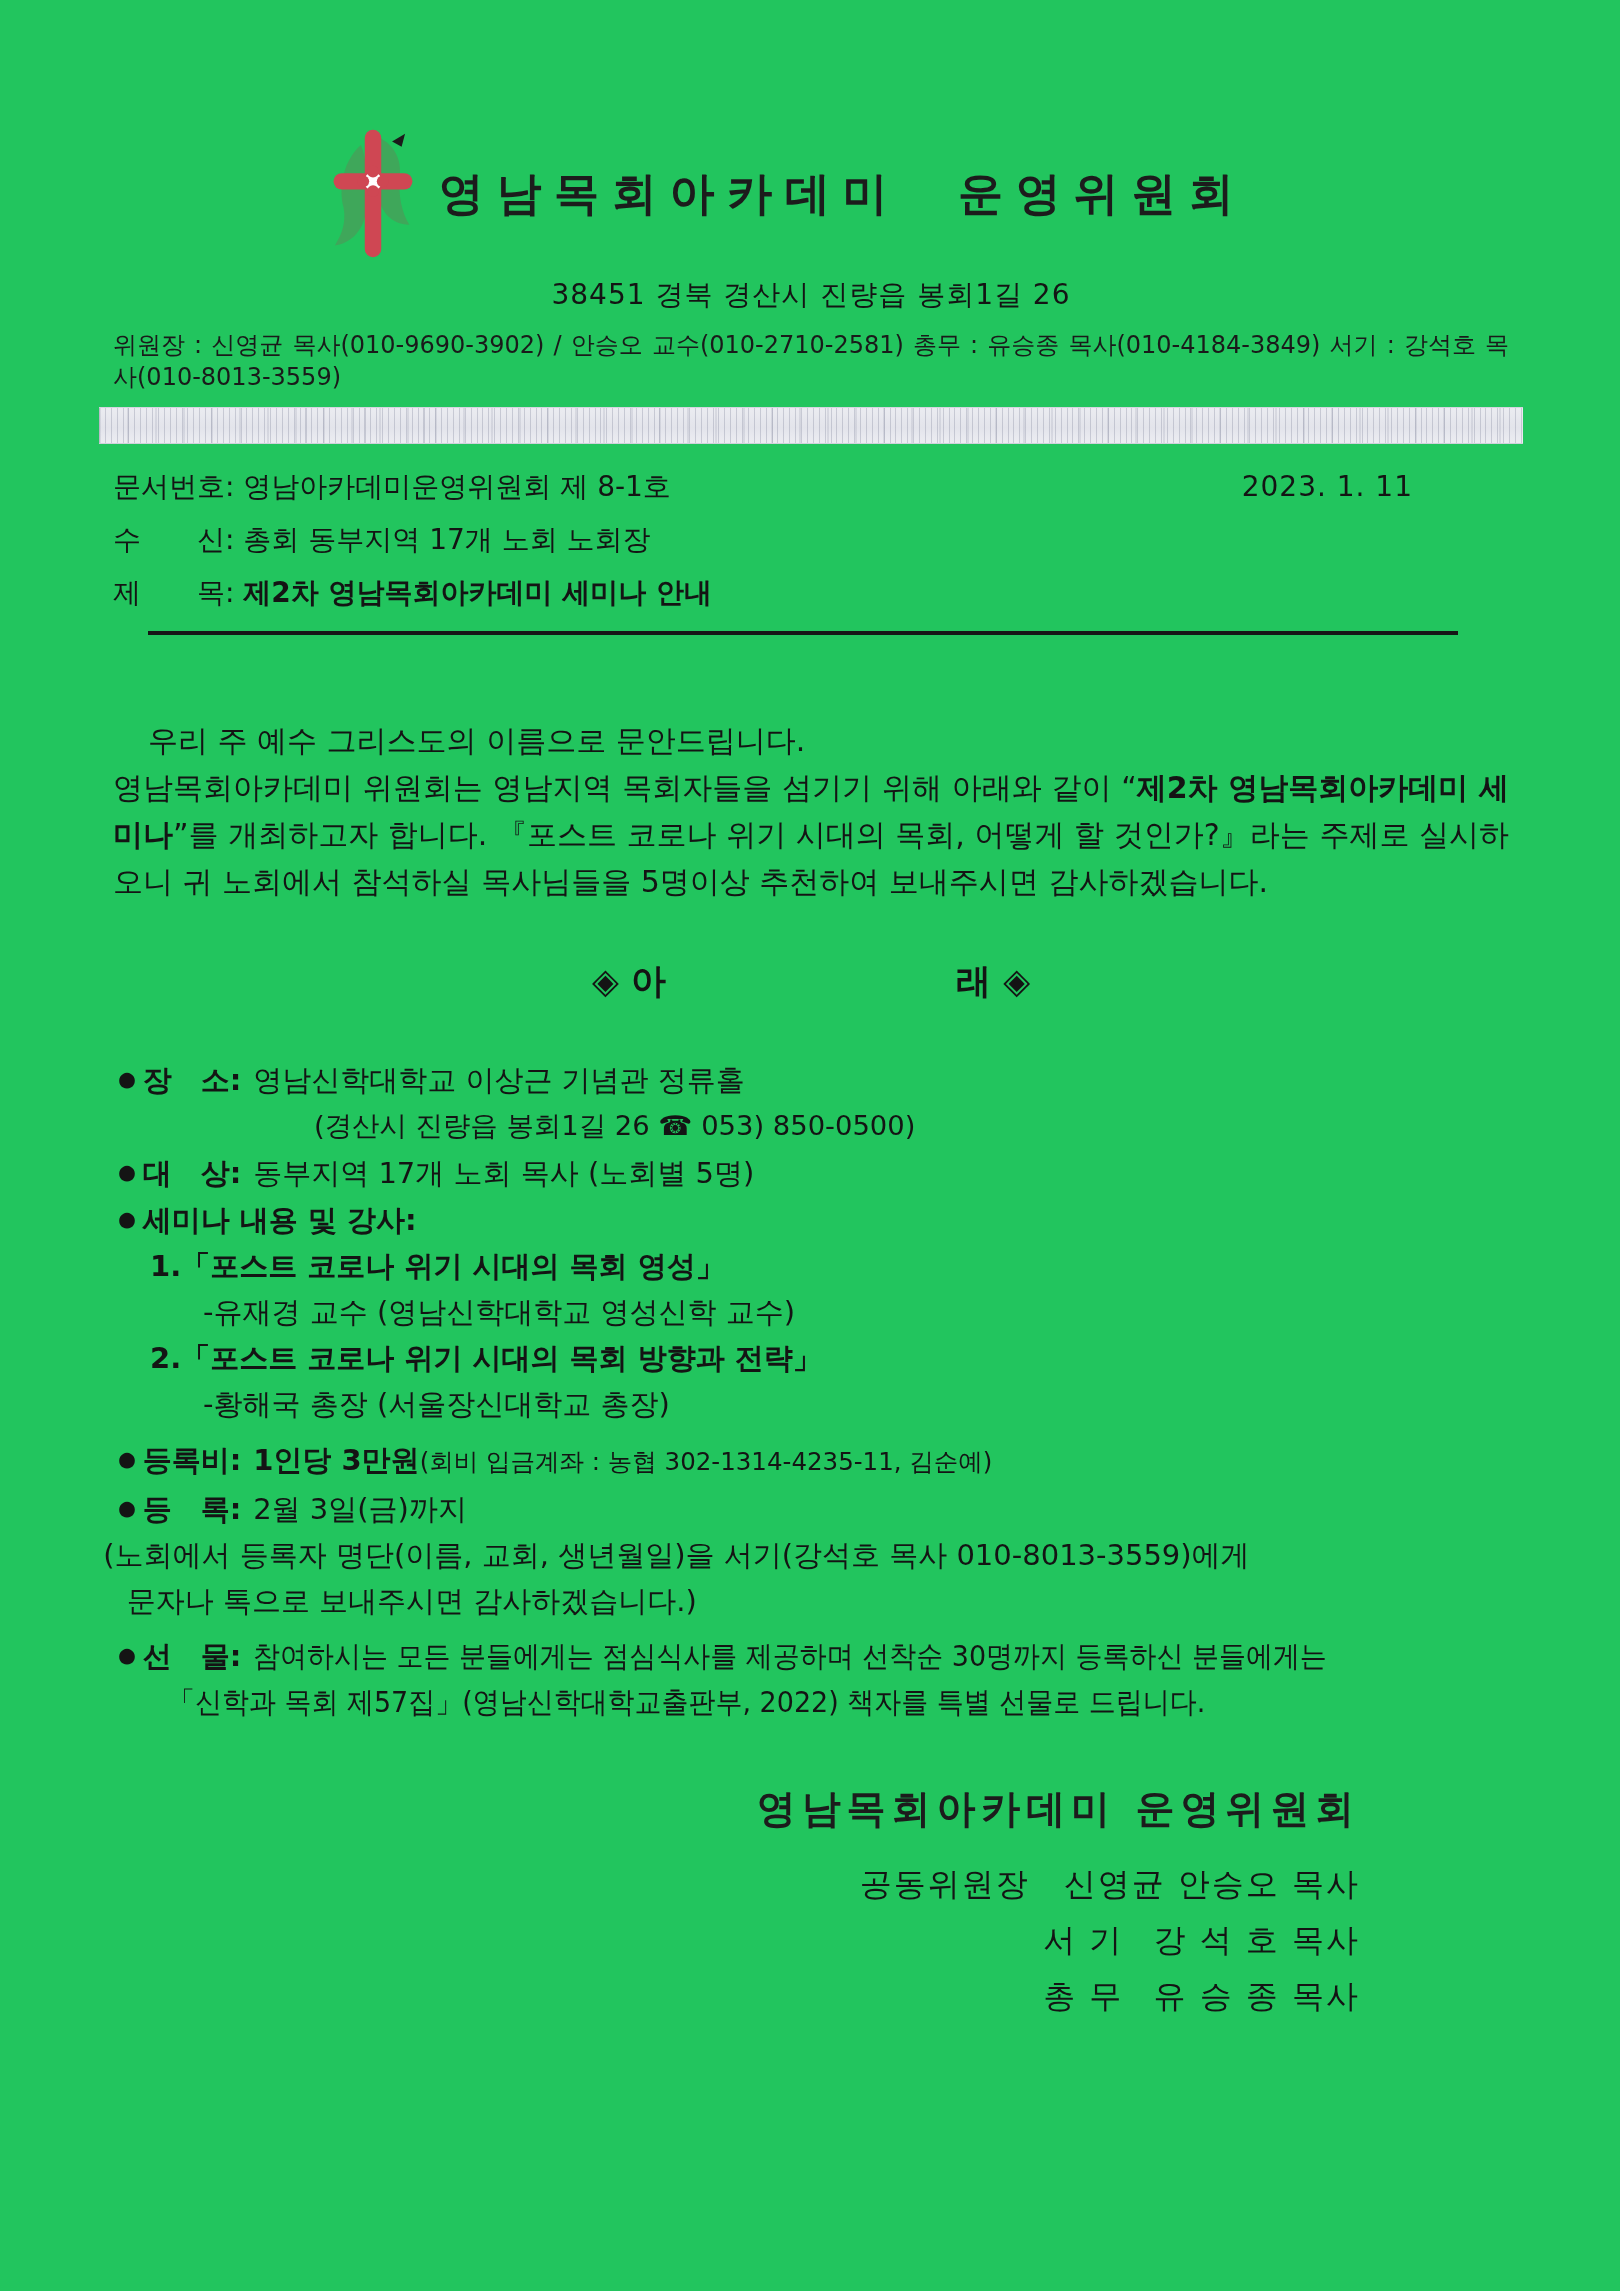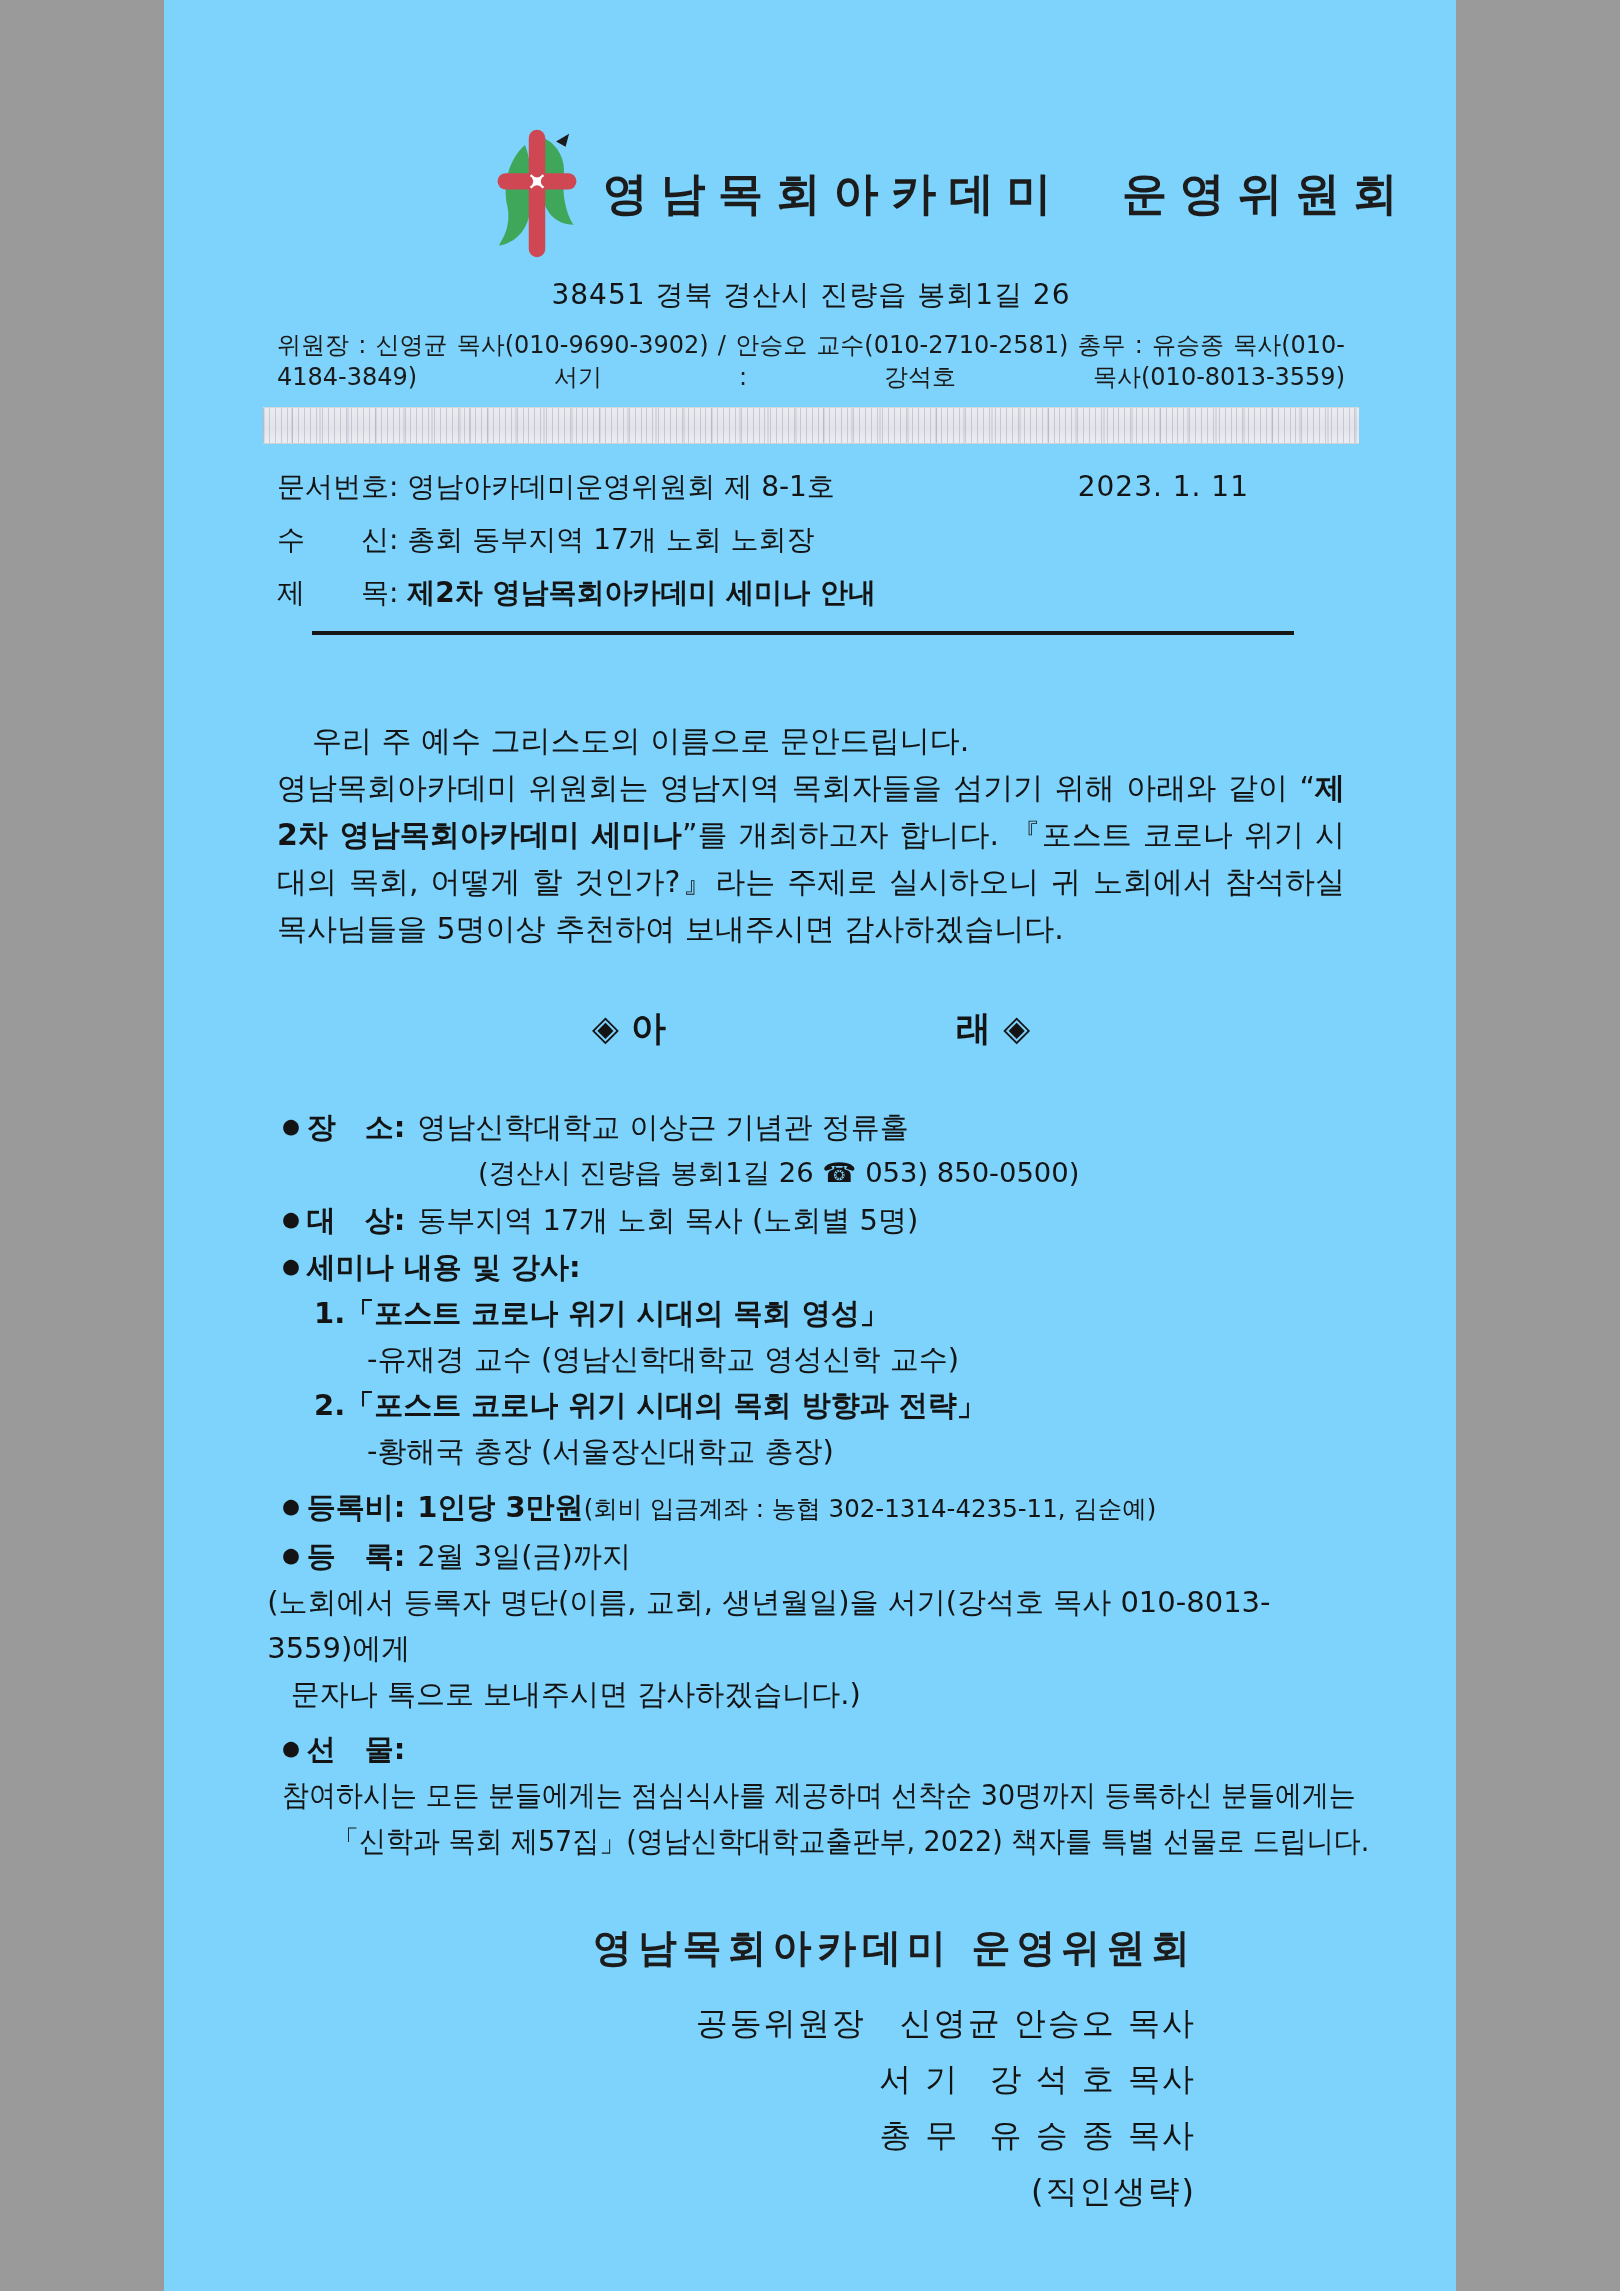--- a/index.html
+++ b/index.html
@@ -1,21 +1,21 @@
 <!DOCTYPE html>
 <html><head>
 <meta charset="utf-8">
 <style>
   * { margin:0; padding:0; box-sizing:border-box; }
   html,body { background:#9a9a9a; }
   .page {
     position:relative;
-    width:1292px; height:2292px;
+    width:1620px; height:2292px;
     margin:0 auto;
-    background:#7dd3fc;
+    background:#22c55e;
     color:#141414;
     font-family:"DejaVu Sans", sans-serif;
     padding:125px 111px 0 113px;
     overflow:hidden;
   }
   .b { font-weight:bold; }
   .pre { white-space:pre-wrap; }
 
   
   .hdr-row { display:flex; align-items:center; margin-left:208px; height:137px; }
@@ -140,17 +140,16 @@
 
     <div class="li mt8"><span class="bullet">●</span><span class="b lbl pre">선 물:</span><span class="cond">참여하시는 모든 분들에게는 점심식사를 제공하며 선착순 30명까지 등록하신 분들에게는</span></div>
     <div class="gift2"><span class="cond">「신학과 목회 제57집」(영남신학대학교출판부, 2022) 책자를 특별 선물로 드립니다.</span></div>
   </section>
 
   <footer class="footer">
     <div class="f-org">영남목회아카데미 운영위원회</div>
     <div class="f-line">공동위원장 신영균 안승오 목사</div>
     <div class="f-line">서 기  강 석 호 목사</div>
     <div class="f-line">총 무  유 승 종 목사</div>
-    <div class="f-line">(직인생략)</div>
   </footer>
 
 </div>
 
 
 </body></html>

